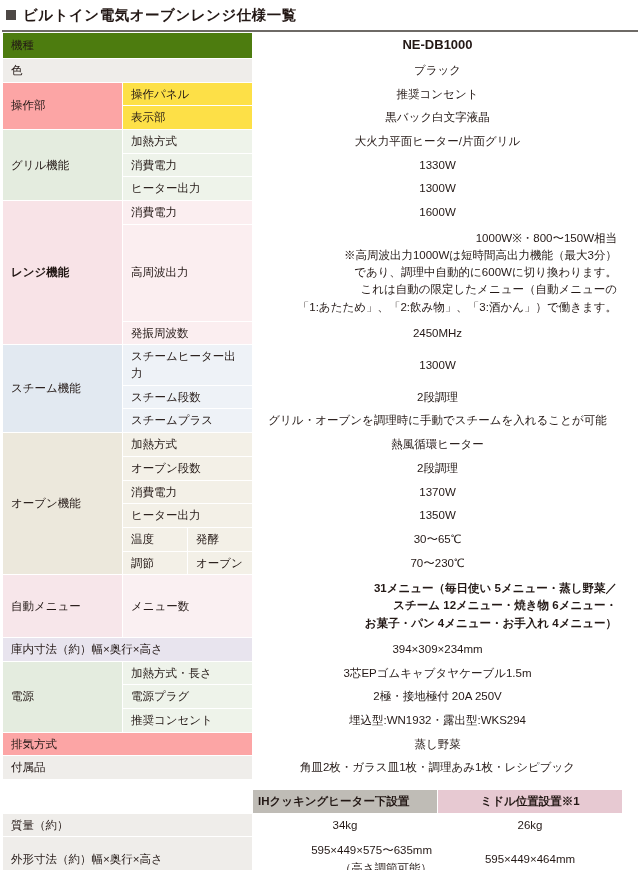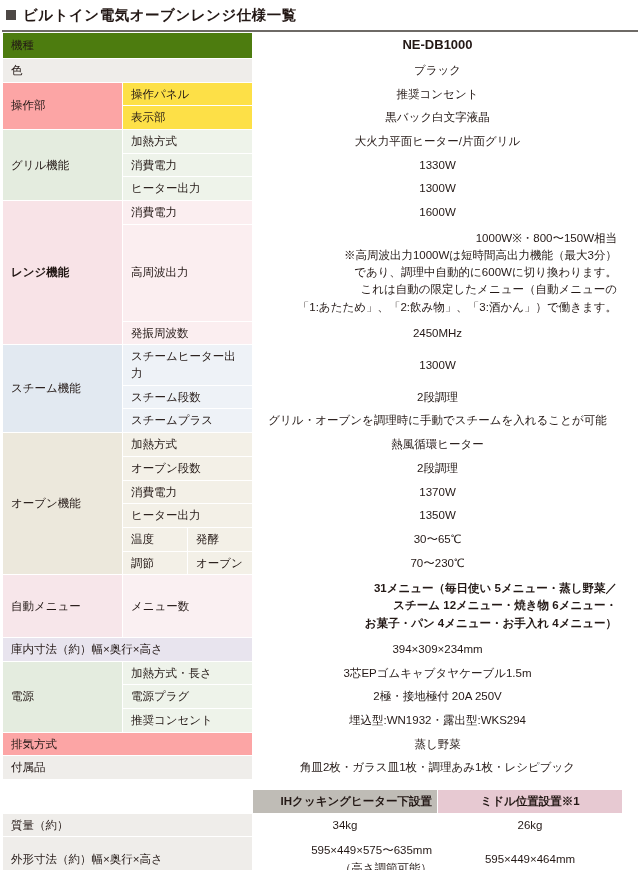--- a/index.html
+++ b/index.html
@@ -79,21 +79,21 @@
   .c-blue2 { background: #eef2f7; }
   .c-beige { background: #ece8dc; }
   .c-beige2{ background: #f3f0e7; }
   .c-rose  { background: #f7e6ea; }
   .c-rose2 { background: #faf0f2; }
   .c-lav   { background: #e8e4ee; }
 
   .hdr-gray {
     background: #bfbcb6;
     color: #231815;
-    text-align: right;
+    text-align: left;
     font-weight: bold;
   }
   .hdr-pink {
     background: #e7c9d2;
     color: #231815;
     text-align: center;
     font-weight: bold;
   }
   .hdr-blank { background: #ffffff; border: none; }
 

